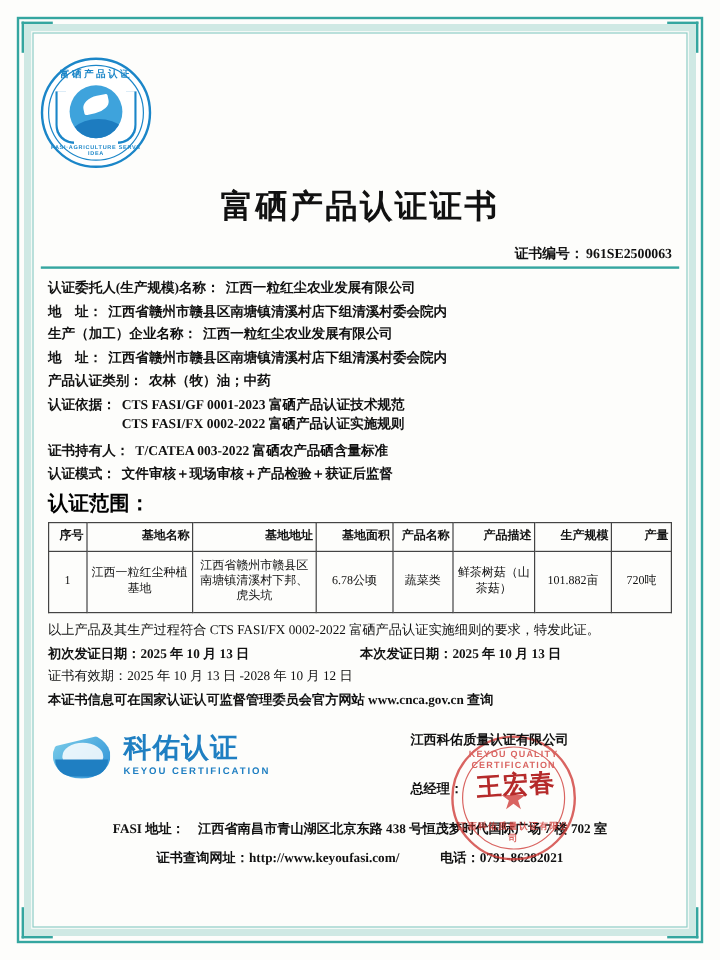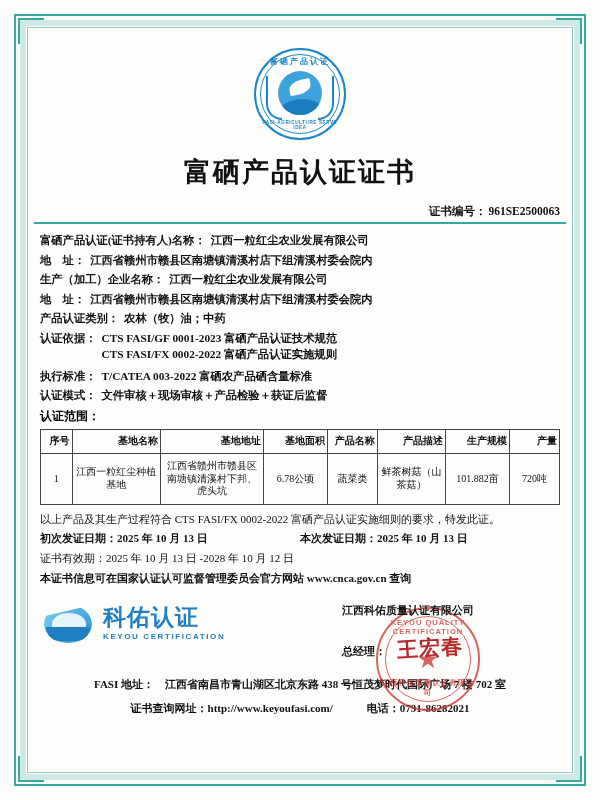--- a/index.html
+++ b/index.html
@@ -52,21 +52,21 @@
 
   .content {
     position: absolute;
     left: 34px; top: 34px; right: 34px; bottom: 34px;
   }
 
   
   .logo-wrap {
     margin-top: 14px;
     display: flex;
-    justify-content: center;
+    justify-content: flex-start;
   }
   .logo {
     position: relative;
     width: 92px;
     height: 92px;
     border-radius: 50%;
     border: 2px solid #1b86c8;
     background: #ffffff;
     box-sizing: border-box;
   }
@@ -187,21 +187,21 @@
   .fstack {
     display: flex;
     flex-direction: column;
   }
   .fstack > div { margin-bottom: 2px; }
 
   
   .scope-label {
     font-weight: bold;
     font-family: "Liberation Serif", serif;
-    font-size: 12px;
+    font-size: 17px;
     padding: 0 6px;
     margin-top: 2px;
     margin-bottom: 4px;
   }
   table.grid {
     width: calc(100% - 12px);
     margin: 0 6px;
     border-collapse: collapse;
     font-family: "Liberation Serif", serif;
     font-size: 10px;
@@ -429,21 +429,21 @@
 
     <div class="title">富硒产品认证证书</div>
 
     <div class="cert-no">
       <span>证书编号：</span><span class="val">961SE2500063</span>
     </div>
     <div class="rule"></div>
 
     <div class="fields">
       <div class="frow">
-        <span class="flabel">富硒产品认证(证书持有人)名称：</span>
+        <span class="flabel">认证委托人(生产规模)名称：</span>
         <span class="fvalue">江西一粒红尘农业发展有限公司</span>
       </div>
       <div class="frow">
         <span class="flabel">地　址：</span>
         <span class="fvalue">江西省赣州市赣县区南塘镇清溪村店下组清溪村委会院内</span>
       </div>
       <div class="frow">
         <span class="flabel">生产（加工）企业名称：</span>
         <span class="fvalue">江西一粒红尘农业发展有限公司</span>
       </div>
@@ -456,21 +456,21 @@
         <span class="fvalue">农林（牧）油；中药</span>
       </div>
       <div class="frow">
         <span class="flabel">认证依据：</span>
         <span class="fstack">
           <div class="fvalue">CTS FASI/GF 0001-2023 富硒产品认证技术规范</div>
           <div class="fvalue">CTS FASI/FX 0002-2022 富硒产品认证实施规则</div>
         </span>
       </div>
       <div class="frow">
-        <span class="flabel">执行标准：</span>
+        <span class="flabel">证书持有人：</span>
         <span class="fvalue">T/CATEA 003-2022 富硒农产品硒含量标准</span>
       </div>
       <div class="frow">
         <span class="flabel">认证模式：</span>
         <span class="fvalue">文件审核＋现场审核＋产品检验＋获证后监督</span>
       </div>
     </div>
 
     <div class="scope-label">认证范围：</div>
 

